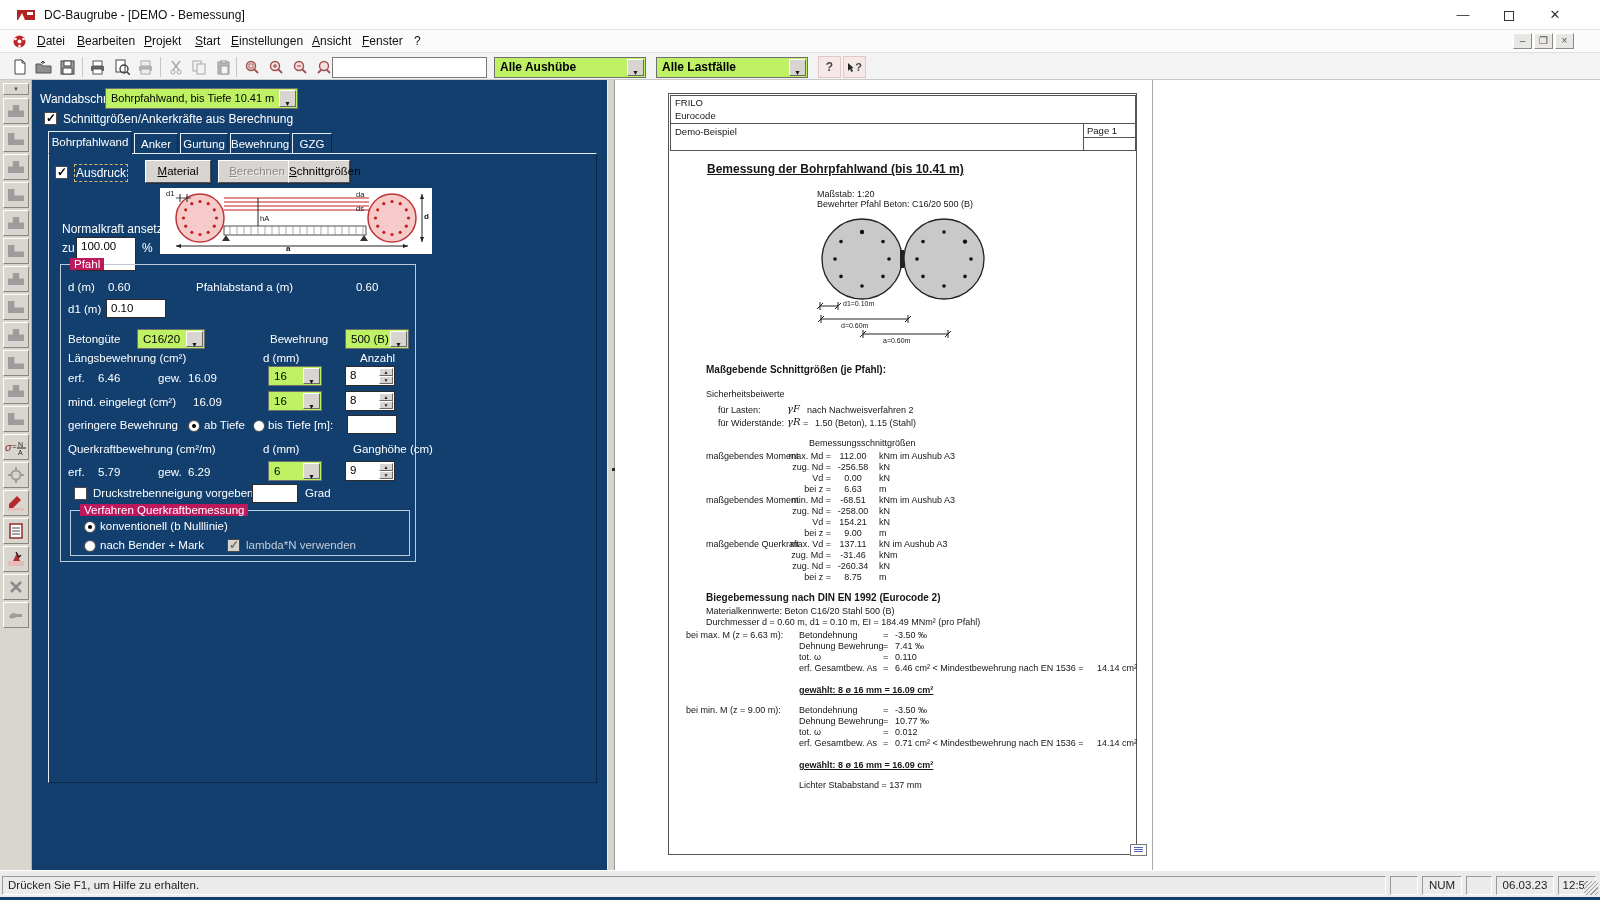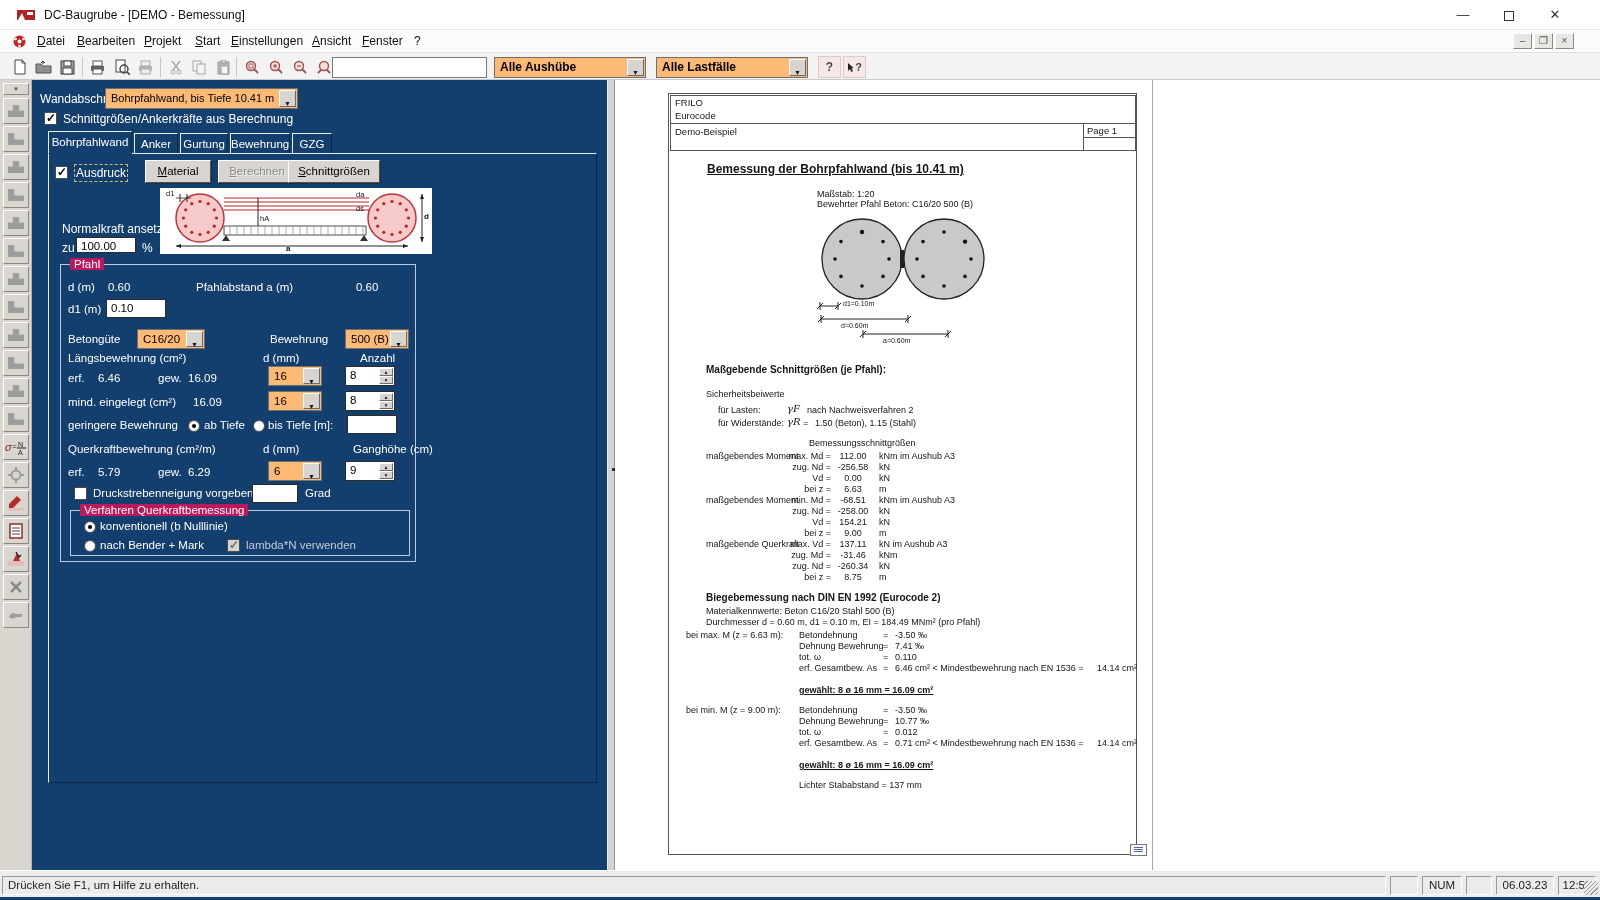--- a/index.html
+++ b/index.html
@@ -14,21 +14,21 @@
   
   .menubar{left:0;top:30px;width:1600px;height:22px;background:#fbfbfb;}
   .menu-item{position:absolute;top:0;height:22px;line-height:22px;padding:0 9px;font-size:12px;color:#111;display:inline-block;}
   .ulf::first-letter{text-decoration:underline;}
   .mdibtn{top:3px;width:19px;height:16px;background:#e9e7e3;border:1px solid;border-color:#fff #8a8a8a #8a8a8a #fff;text-align:center;line-height:14px;font-size:10px;color:#555;}
   
   .toolbar{left:0;top:52px;width:1600px;height:28px;background:#f3f3f3;border-top:1px solid #e0e0e0;border-bottom:1px solid #c9c9c9;}
   .tbtn{position:absolute;top:3px;width:23px;height:22px;display:flex;align-items:center;justify-content:center;}
   .tsep{position:absolute;top:4px;width:1px;height:20px;background:#c6c6c6;}
   .tinput{position:absolute;left:332px;top:4px;width:155px;height:21px;background:#fff;border:1px solid #7a7a7a;}
-  .combo{position:absolute;background:#fdba74;border:1px solid #6f6f6f;font-size:12px;color:#000;line-height:19px;padding-left:5px;white-space:nowrap;overflow:hidden;}
+  .combo{position:absolute;background:#bef264;border:1px solid #6f6f6f;font-size:12px;color:#000;line-height:19px;padding-left:5px;white-space:nowrap;overflow:hidden;}
   .cbtn{position:absolute;right:1px;top:1px;bottom:1px;width:17px;background:#d8d5d0;border:1px solid;border-color:#fff #6a6a6a #6a6a6a #fff;}
   .cbtn::after{content:"▼";position:absolute;left:4px;top:3px;font-size:7px;color:#1a1a1a;}
   .tb-combo{top:4px;height:21px;font-weight:bold;}
   
   .strip{left:0;top:80px;width:32px;height:790px;background:#d9d6d0;border-right:1px solid #b3b0aa;}
   .sbtn{position:absolute;left:3px;width:26px;height:26px;background:#d9d6d0;border:1px solid;border-color:#fff #8a877f #8a877f #fff;display:flex;align-items:center;justify-content:center;}
   .gico{width:16px;height:12px;background:#9d9d9d;clip-path:polygon(0 100%,0 45%,30% 45%,30% 0,70% 0,70% 45%,100% 45%,100% 100%);}
   .gico2{width:16px;height:12px;background:#9d9d9d;clip-path:polygon(0 100%,0 0,40% 0,40% 55%,100% 55%,100% 100%);}
   
   .panel{left:32px;top:80px;width:575px;height:790px;background:#123f6e;}
@@ -342,21 +342,21 @@
   <div class="w tab" style="left:134px;width:44px">Anker</div>
   <div class="w tab" style="left:180px;width:48px">Gurtung</div>
   <div class="w tab" style="left:230px;width:60px">Bewehrung</div>
   <div class="w tab" style="left:292px;width:40px">GZG</div>
   <div class="w tabframe"></div>
 
   <div class="w checkbox checked" style="left:55px;top:166px"></div>
   <span class="lbl focusbox" style="left:76px;top:166px">Ausdruck</span>
   <div class="w pbtn" style="left:145px;top:160px;width:66px;height:23px">Material</div>
   <div class="w pbtn disabled" style="left:218px;top:160px;width:78px;height:23px">Berechnen</div>
-  <div class="w pbtn" style="left:288px;top:160px;width:92px;height:23px">Schnittgrößen</div>
+  <div class="w pbtn" style="left:288px;top:160px;width:62px;height:23px">Schnittgrößen</div>
 
   <div class="w" style="left:160px;top:188px;width:272px;height:66px;background:#fff">
     <svg width="272" height="66">
       <circle cx="40" cy="30" r="24" fill="#f7caca" stroke="#c03535" stroke-width="1.5"></circle>
       <circle cx="232" cy="30" r="24" fill="#f7caca" stroke="#c03535" stroke-width="1.5"></circle>
       <g fill="#c02020">
         <circle cx="40" cy="13.5" r="1.6"></circle>
           <circle cx="48.2" cy="15.7" r="1.6"></circle>
           <circle cx="54.3" cy="21.8" r="1.6"></circle>
           <circle cx="56.5" cy="30" r="1.6"></circle>
@@ -428,21 +428,21 @@
     <span class="w" style="left:6px;top:1px;font-size:7.5px;color:#111">d1</span>
     <span class="w" style="left:100px;top:26px;font-size:7.5px;color:#111">hA</span>
     <span class="w" style="left:196px;top:2px;font-size:7.5px;color:#111">da</span>
     <span class="w" style="left:196px;top:16px;font-size:7.5px;color:#111">ds</span>
     <span class="w" style="left:264px;top:24px;font-size:8px;font-weight:bold;color:#111">d</span>
     <span class="w" style="left:126px;top:56px;font-size:8px;font-weight:bold;color:#111">a</span>
   </div>
 
   <span class="lbl" style="left:62px;top:222px">Normalkraft ansetzen</span>
   <span class="lbl" style="left:62px;top:241px">zu</span>
-  <div class="w field" style="left:76px;top:237px;width:60px;height:16px">100.00</div>
+  <div class="w field" style="left:76px;top:237px;width:60px;height:34px">100.00</div>
   <span class="lbl" style="left:142px;top:241px">%</span>
 
   <div class="w gbox" style="left:60px;top:264px;width:356px;height:298px"></div>
   <span class="gleg" style="left:70px;top:258px">Pfahl</span>
 
   <span class="lbl-sm" style="left:68px;top:281px">d (m)</span>
   <span class="lbl-sm" style="left:108px;top:281px">0.60</span>
   <span class="lbl-sm" style="left:196px;top:281px">Pfahlabstand  a (m)</span>
   <span class="lbl-sm" style="left:356px;top:281px">0.60</span>
   <span class="lbl-sm" style="left:68px;top:303px">d1 (m)</span>

